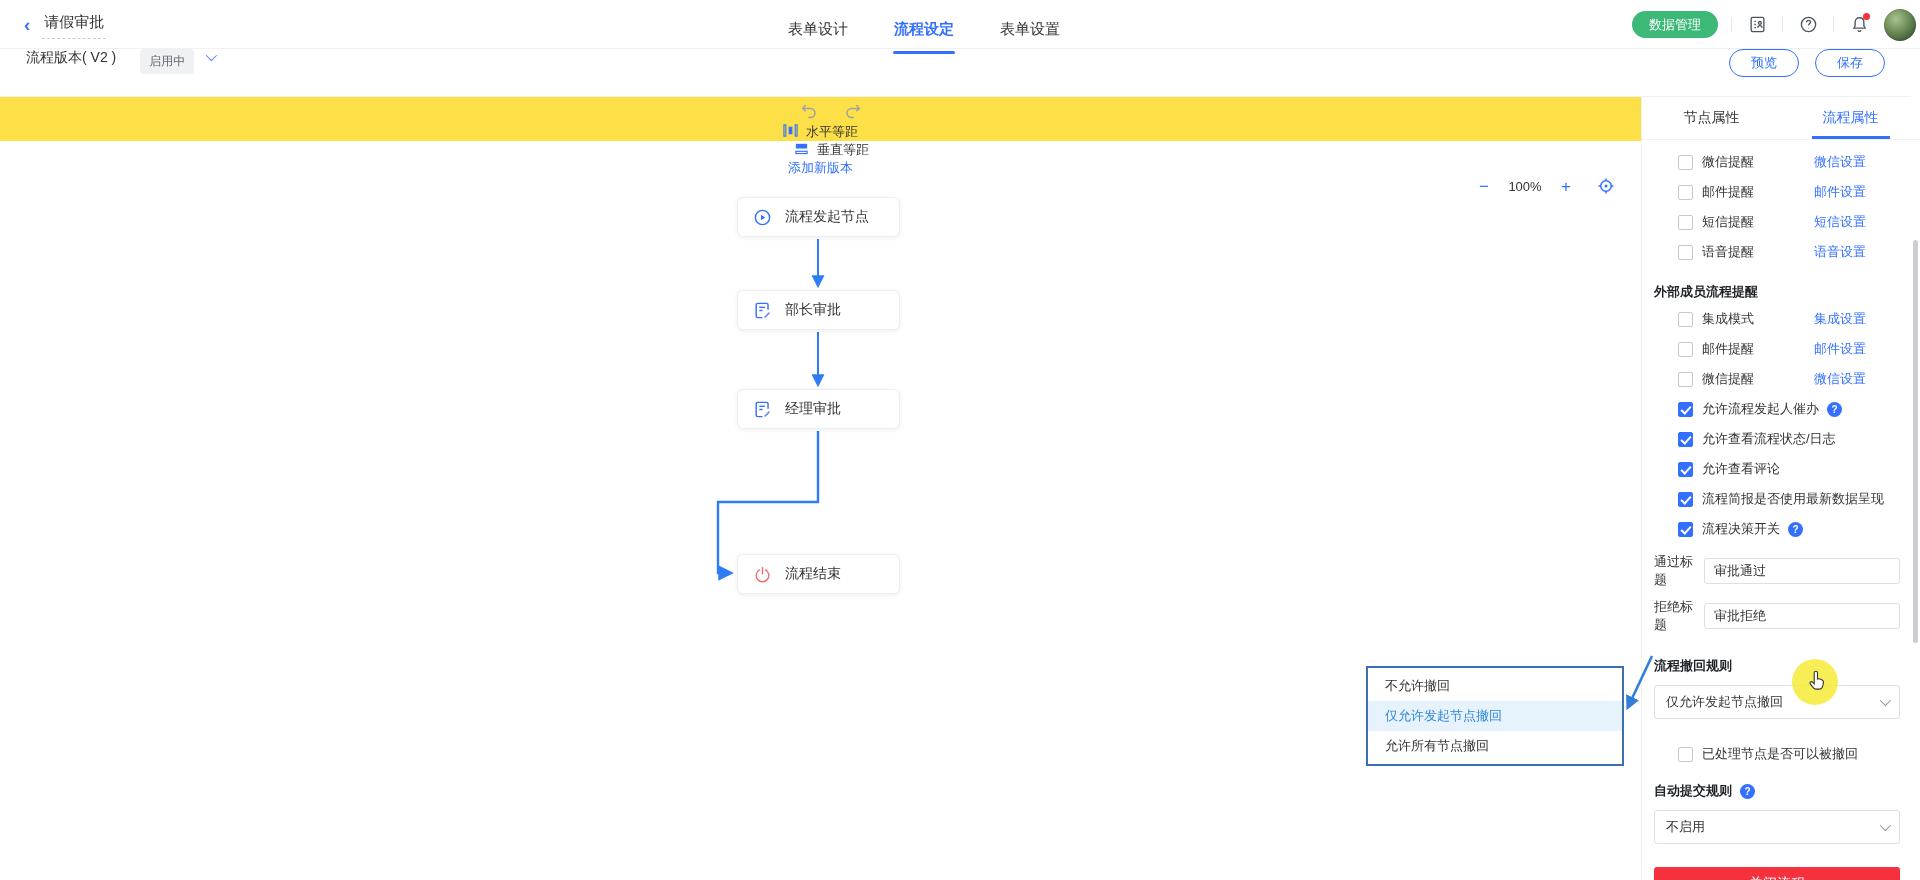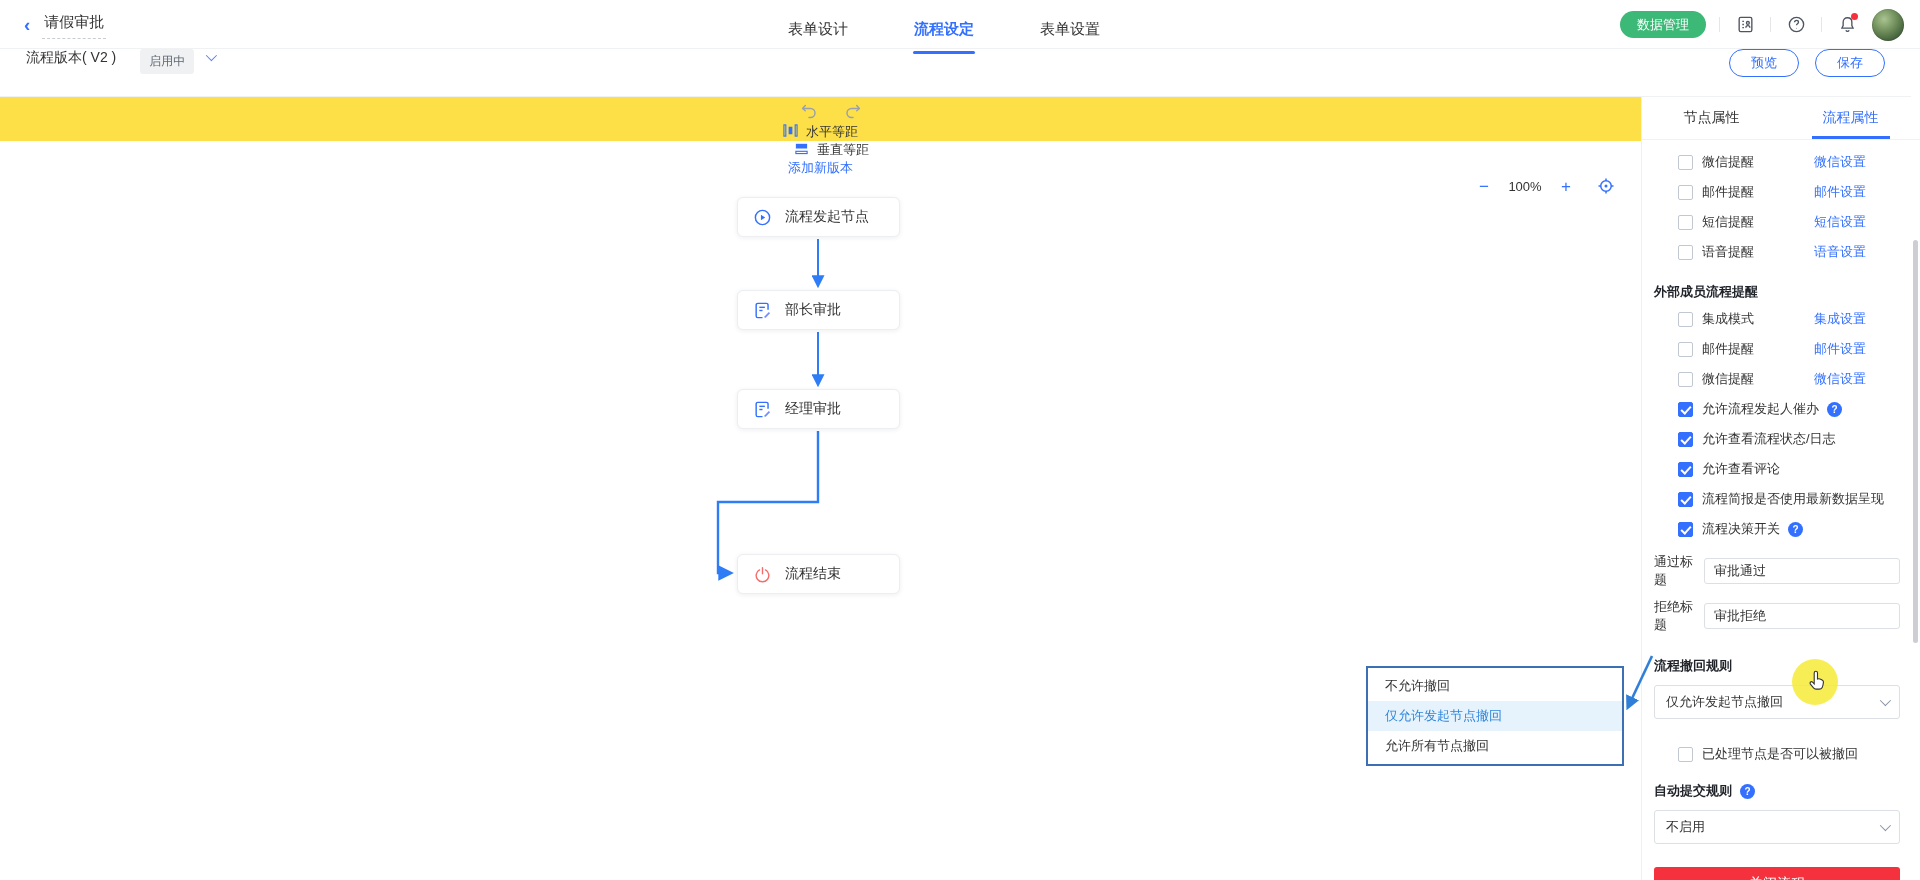--- a/index.html
+++ b/index.html
@@ -8,26 +8,26 @@
     position:relative; overflow:hidden; background:#fff;
     font-family:"Liberation Sans","DejaVu Sans",sans-serif;
     color:#333; font-size:13px;
   }
   
   .topbar { position:absolute; left:0; top:0; width:1920px; height:49px; background:#fff;
             border-bottom:1px solid #f0f1f3; display:flex; align-items:center; z-index:5; }
   .back { display:flex; align-items:center; margin-left:24px; cursor:pointer; }
   .back-chevron { color:#3370ff; font-size:19px; margin-right:12px; line-height:1; font-weight:bold; }
   .doc-title { font-size:15px; color:#333; border-bottom:1px dashed #c9ccd1; padding:3px 2px 6px; }
-  .main-tabs { position:absolute; left:788px; top:0; height:59px; display:flex; gap:66px; align-items:center; }
+  .main-tabs { position:absolute; left:788px; top:0; height:59px; display:flex; gap:46px; align-items:center; }
   .main-tab { font-size:15px; color:#333; position:relative; height:49px; display:flex; align-items:center; cursor:pointer; white-space:nowrap; }
   .main-tab.active { color:#3370ff; font-weight:bold; }
   .main-tab.active::after { content:""; position:absolute; left:50%; transform:translateX(-50%);
         bottom:0; width:62px; height:3px; background:#3370ff; border-radius:2px; }
-  .topbar-right { position:absolute; right:16px; top:0; height:49px; display:flex; align-items:center; gap:13px; }
+  .topbar-right { position:absolute; right:4px; top:0; height:49px; display:flex; align-items:center; gap:13px; }
   .pill-green { background:#3cb877; color:#fff; font-size:13px; height:27px; padding:0 17px;
         border-radius:14px; display:flex; align-items:center; border:none; cursor:pointer; }
   .tb-divider { width:1px; height:15px; background:#e4e6e9; }
   .icon-btn { width:24px; height:24px; display:flex; align-items:center; justify-content:center;
         color:#4e5560; cursor:pointer; position:relative; }
   .bell-dot { position:absolute; top:0px; right:1px; width:7px; height:7px; background:#f5313d; border-radius:50%; }
   .avatar { width:32px; height:32px; border-radius:50%; cursor:pointer;
         background: radial-gradient(circle at 38% 32%, #a9c490 0%, #6b8a57 45%, #43603c 75%, #5b4a3a 100%);
         box-shadow: inset 0 0 0 1px rgba(0,0,0,.08); }
   

